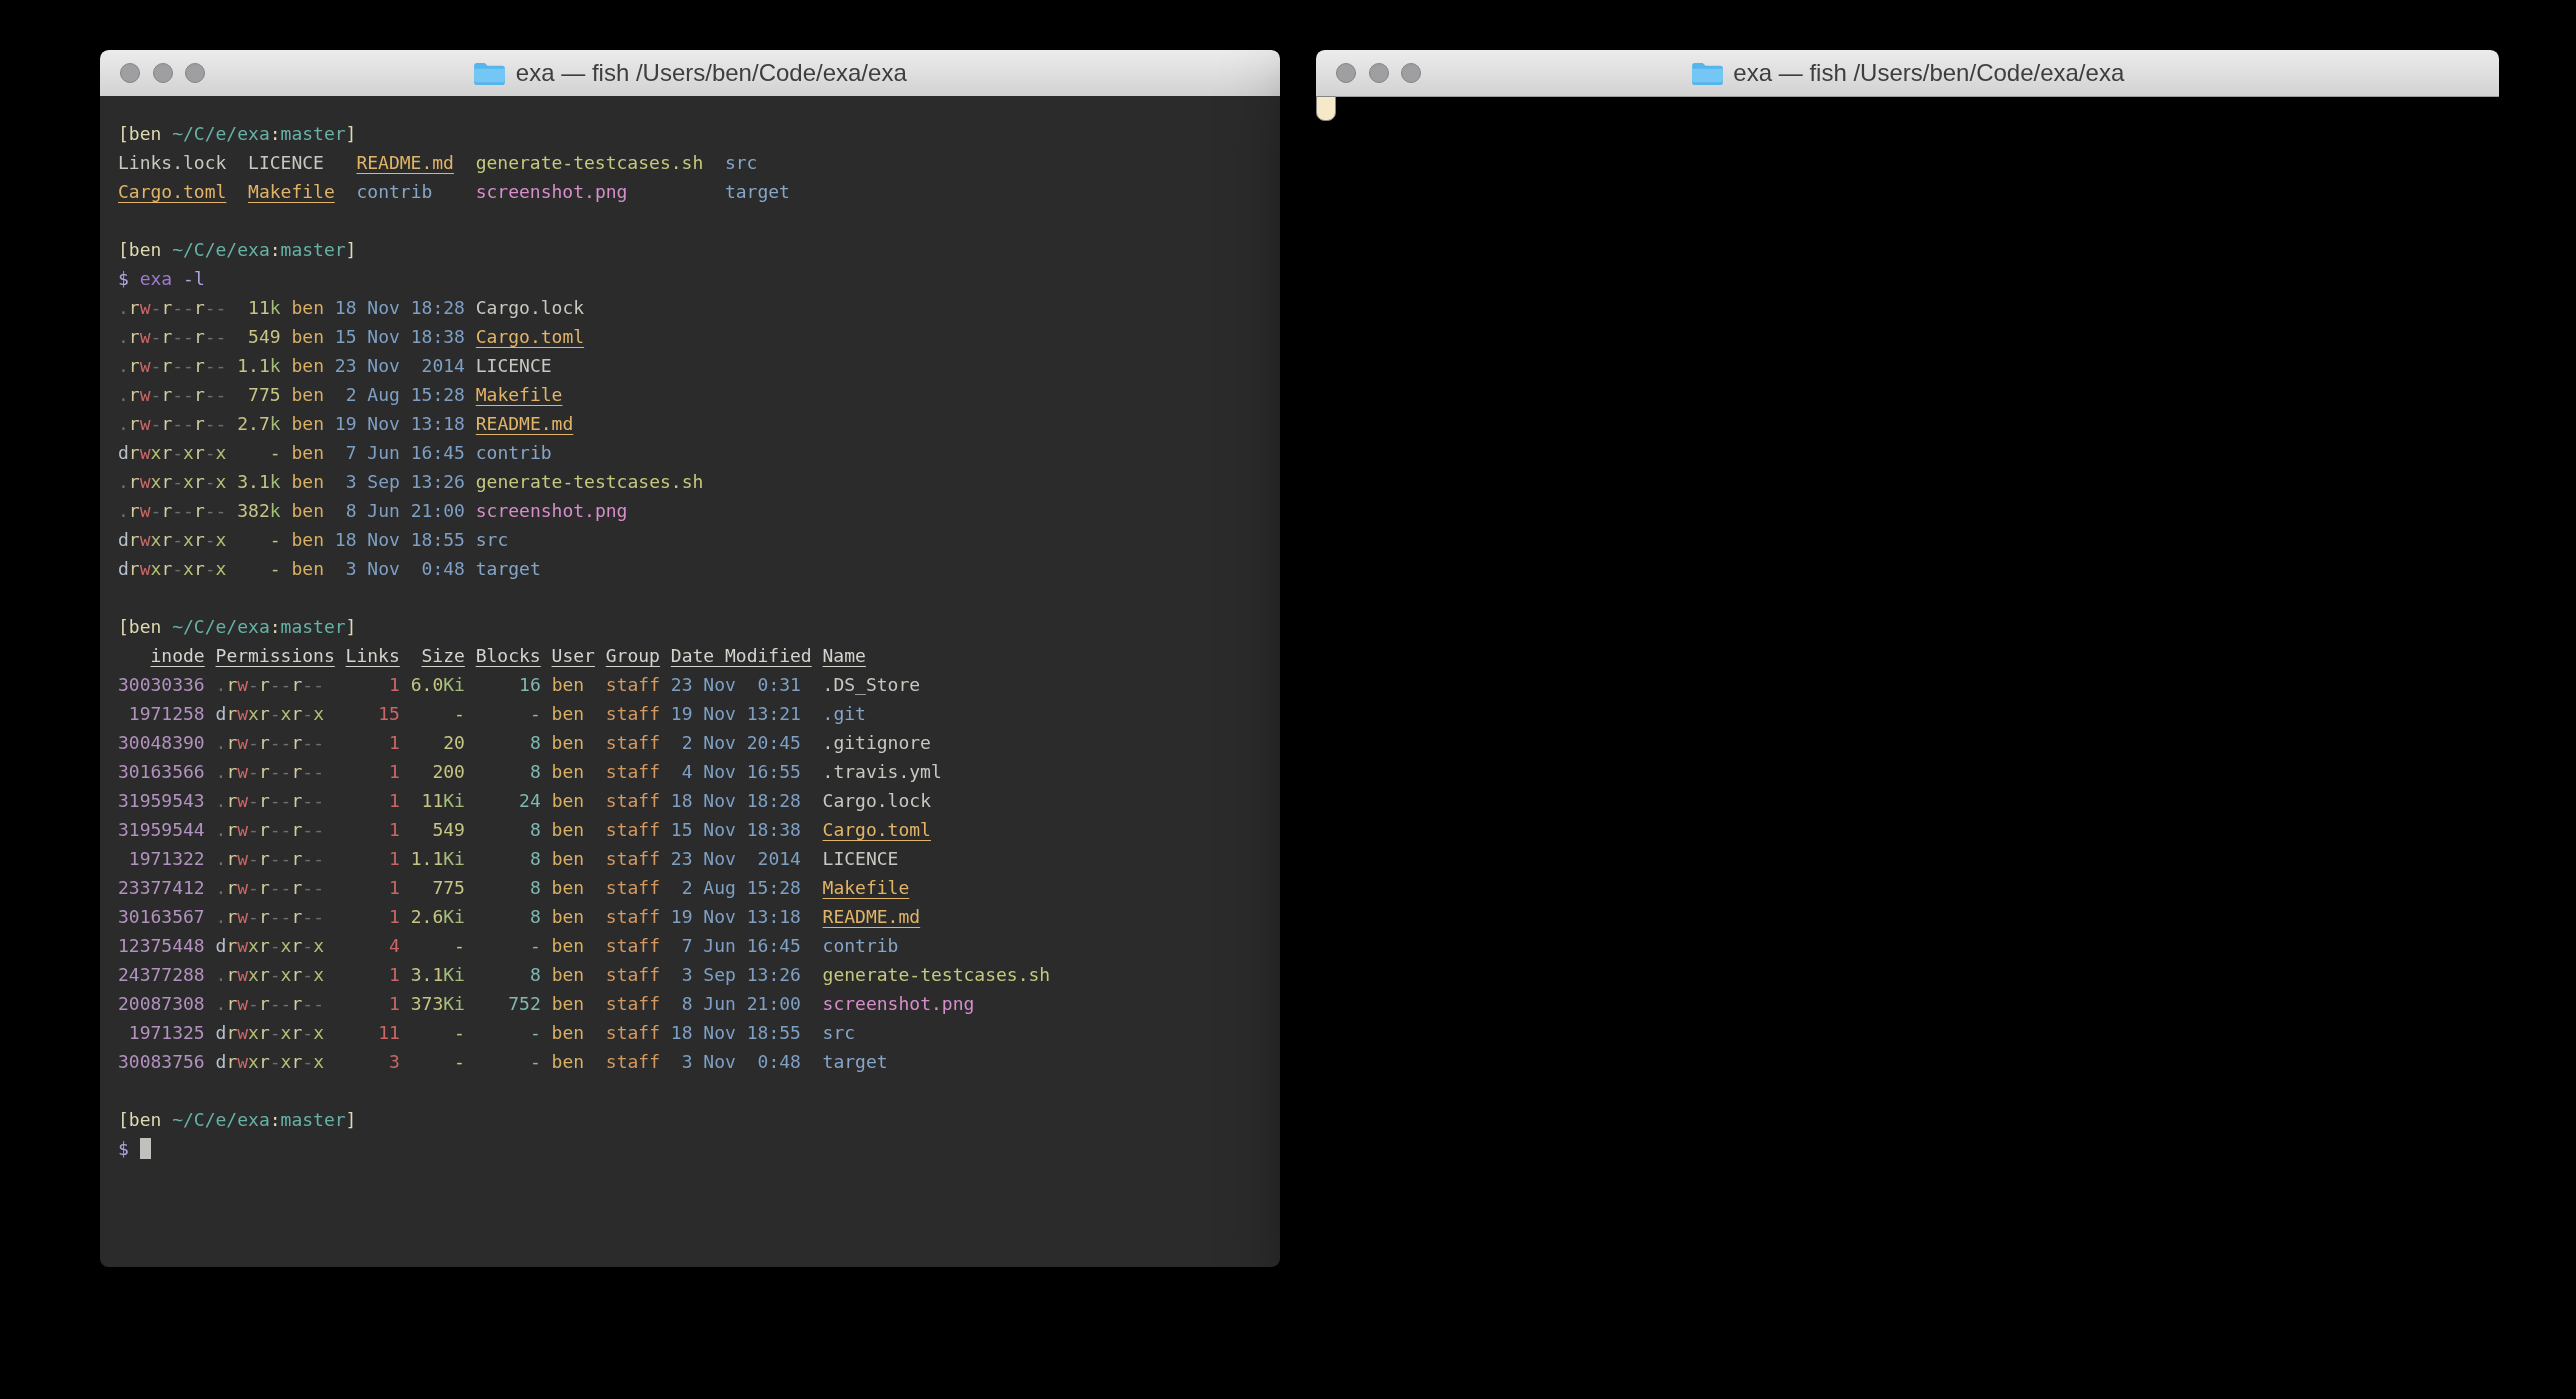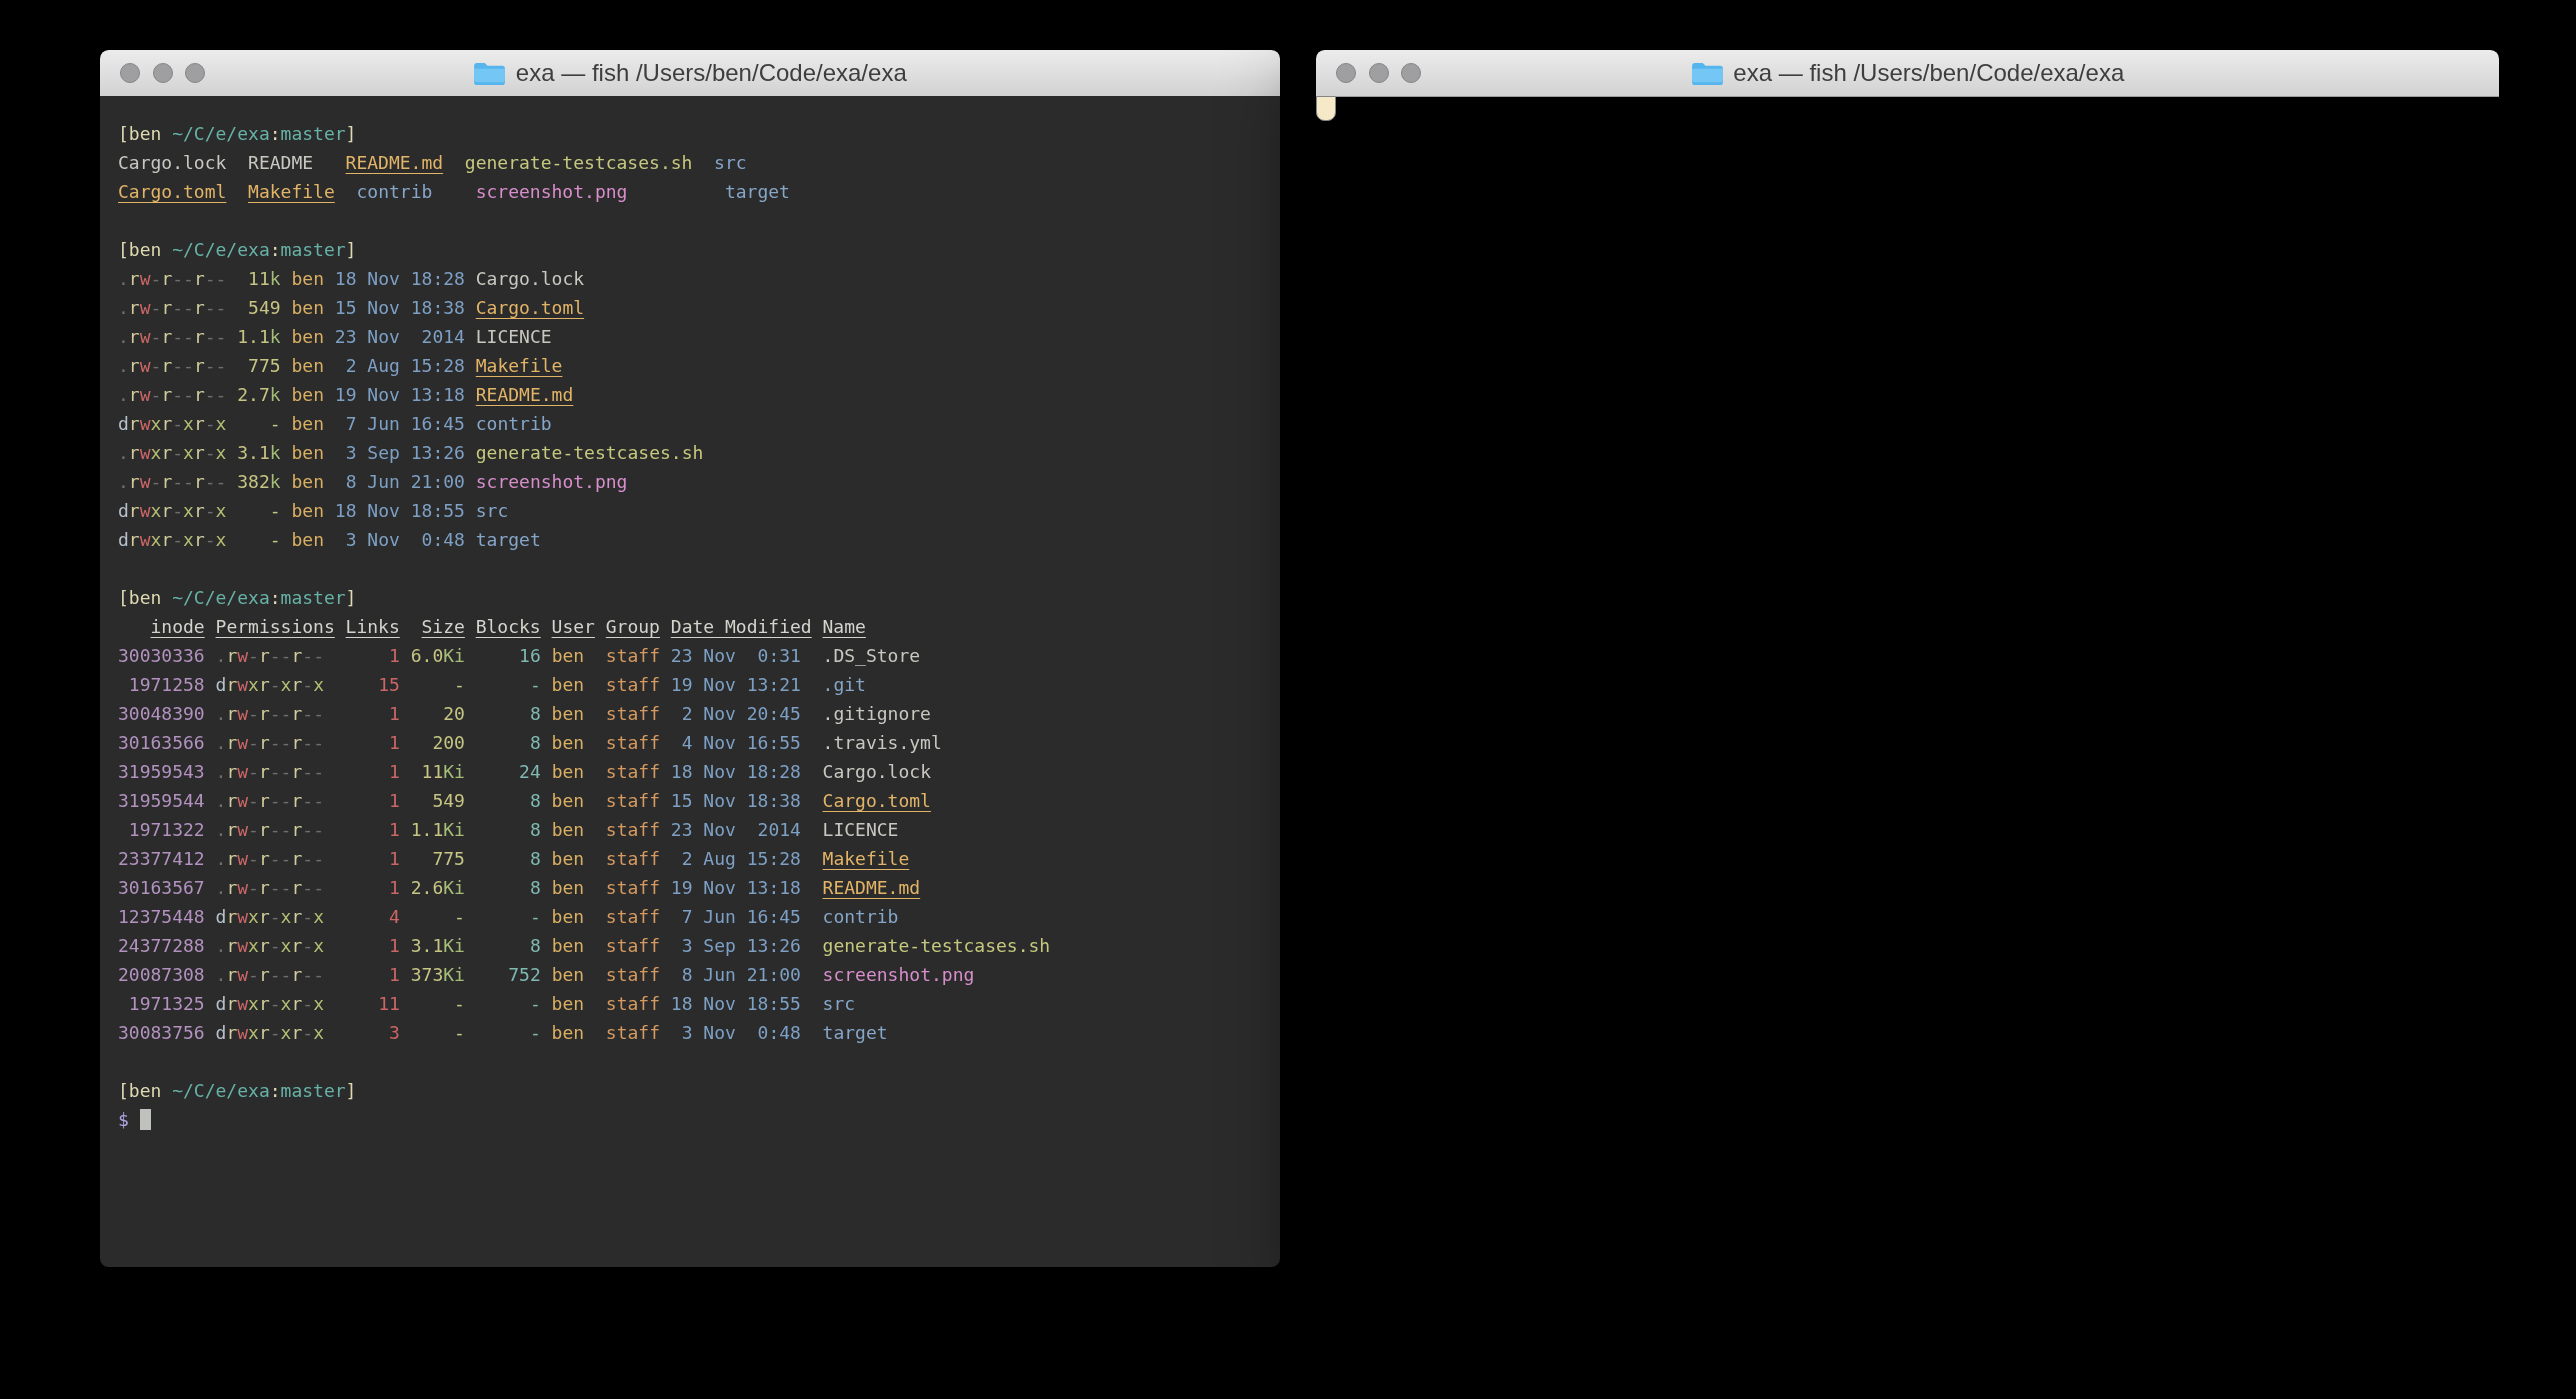--- a/index.html
+++ b/index.html
@@ -43,24 +43,25 @@
         <svg width="33" height="26" viewBox="0 0 34 27">
           <path d="M1 6 q0-3 3-3 h8 l3 3 h15 q3 0 3 3 v14 q0 3-3 3 H4 q-3 0-3-3 Z" fill="#57b5ee"></path>
           <path d="M1 9 h32 v11 q0 3-3 3 H4 q-3 0-3-3 Z" fill="#74c7f4"></path>
         </svg>
       </span>
       <span>exa — fish  /Users/ben/Code/exa/exa</span>
     </div>
   </div>
   <div class="term dark">
       <div class="line"><span style="color: rgb(222, 217, 176);">[ben </span><span style="color: rgb(102, 178, 166);">~/C/e/exa</span><span style="color: rgb(222, 217, 176);">:</span><span style="color: rgb(102, 178, 166);">master</span><span style="color: rgb(222, 217, 176);">]</span></div>
-      <div class="line"><span style="color: rgb(201, 200, 192);">Cargo.lock  README   </span><span class="u" style="color: rgb(226, 180, 103);">README.md</span><span style="color: rgb(201, 200, 192);">  </span><span style="color: rgb(197, 201, 126);">generate-testcases.sh</span><span style="color: rgb(201, 200, 192);">  </span><span style="color: rgb(134, 166, 200);">src</span></div>
+      <div class="line"><span style="color: rgb(201, 200, 192);">Links.lock  LICENCE   </span><span class="u" style="color: rgb(226, 180, 103);">README.md</span><span style="color: rgb(201, 200, 192);">  </span><span style="color: rgb(197, 201, 126);">generate-testcases.sh</span><span style="color: rgb(201, 200, 192);">  </span><span style="color: rgb(134, 166, 200);">src</span></div>
       <div class="line"><span class="u" style="color: rgb(226, 180, 103);">Cargo.toml</span><span style="color: rgb(201, 200, 192);">  </span><span class="u" style="color: rgb(226, 180, 103);">Makefile</span><span style="color: rgb(201, 200, 192);">  </span><span style="color: rgb(134, 166, 200);">contrib</span><span style="color: rgb(201, 200, 192);">    </span><span style="color: rgb(215, 142, 203);">screenshot.png</span><span style="color: rgb(201, 200, 192);">         </span><span style="color: rgb(134, 166, 200);">target</span></div>
       <div class="line"></div>
       <div class="line"><span style="color: rgb(222, 217, 176);">[ben </span><span style="color: rgb(102, 178, 166);">~/C/e/exa</span><span style="color: rgb(222, 217, 176);">:</span><span style="color: rgb(102, 178, 166);">master</span><span style="color: rgb(222, 217, 176);">]</span></div>
+      <div class="line"><span style="color: rgb(177, 164, 227);">$ </span><span style="color: rgb(157, 122, 208);">exa</span><span style="color: rgb(177, 164, 227);"> -l</span></div>
       <div class="line"><span style="color: rgb(110, 110, 110);">.</span><span style="color: rgb(209, 204, 156);">r</span><span style="color: rgb(204, 102, 102);">w</span><span style="color: rgb(110, 110, 110);">-</span><span style="color: rgb(209, 204, 156);">r</span><span style="color: rgb(110, 110, 110);">-</span><span style="color: rgb(110, 110, 110);">-</span><span style="color: rgb(209, 204, 156);">r</span><span style="color: rgb(110, 110, 110);">-</span><span style="color: rgb(110, 110, 110);">-</span><span style="color: rgb(201, 200, 192);"> </span><span style="color: rgb(199, 197, 131);"> 11</span><span style="color: rgb(166, 189, 119);">k</span><span style="color: rgb(201, 200, 192);"> </span><span style="color: rgb(217, 175, 98);">ben</span><span style="color: rgb(201, 200, 192);"> </span><span style="color: rgb(125, 160, 196);">18 Nov 18:28</span><span style="color: rgb(201, 200, 192);"> </span><span style="color: rgb(201, 200, 192);">Cargo.lock</span></div>
       <div class="line"><span style="color: rgb(110, 110, 110);">.</span><span style="color: rgb(209, 204, 156);">r</span><span style="color: rgb(204, 102, 102);">w</span><span style="color: rgb(110, 110, 110);">-</span><span style="color: rgb(209, 204, 156);">r</span><span style="color: rgb(110, 110, 110);">-</span><span style="color: rgb(110, 110, 110);">-</span><span style="color: rgb(209, 204, 156);">r</span><span style="color: rgb(110, 110, 110);">-</span><span style="color: rgb(110, 110, 110);">-</span><span style="color: rgb(201, 200, 192);"> </span><span style="color: rgb(199, 197, 131);"> 549</span><span style="color: rgb(201, 200, 192);"> </span><span style="color: rgb(217, 175, 98);">ben</span><span style="color: rgb(201, 200, 192);"> </span><span style="color: rgb(125, 160, 196);">15 Nov 18:38</span><span style="color: rgb(201, 200, 192);"> </span><span class="u" style="color: rgb(226, 180, 103);">Cargo.toml</span></div>
       <div class="line"><span style="color: rgb(110, 110, 110);">.</span><span style="color: rgb(209, 204, 156);">r</span><span style="color: rgb(204, 102, 102);">w</span><span style="color: rgb(110, 110, 110);">-</span><span style="color: rgb(209, 204, 156);">r</span><span style="color: rgb(110, 110, 110);">-</span><span style="color: rgb(110, 110, 110);">-</span><span style="color: rgb(209, 204, 156);">r</span><span style="color: rgb(110, 110, 110);">-</span><span style="color: rgb(110, 110, 110);">-</span><span style="color: rgb(201, 200, 192);"> </span><span style="color: rgb(199, 197, 131);">1.1</span><span style="color: rgb(166, 189, 119);">k</span><span style="color: rgb(201, 200, 192);"> </span><span style="color: rgb(217, 175, 98);">ben</span><span style="color: rgb(201, 200, 192);"> </span><span style="color: rgb(125, 160, 196);">23 Nov  2014</span><span style="color: rgb(201, 200, 192);"> </span><span style="color: rgb(201, 200, 192);">LICENCE</span></div>
       <div class="line"><span style="color: rgb(110, 110, 110);">.</span><span style="color: rgb(209, 204, 156);">r</span><span style="color: rgb(204, 102, 102);">w</span><span style="color: rgb(110, 110, 110);">-</span><span style="color: rgb(209, 204, 156);">r</span><span style="color: rgb(110, 110, 110);">-</span><span style="color: rgb(110, 110, 110);">-</span><span style="color: rgb(209, 204, 156);">r</span><span style="color: rgb(110, 110, 110);">-</span><span style="color: rgb(110, 110, 110);">-</span><span style="color: rgb(201, 200, 192);"> </span><span style="color: rgb(199, 197, 131);"> 775</span><span style="color: rgb(201, 200, 192);"> </span><span style="color: rgb(217, 175, 98);">ben</span><span style="color: rgb(201, 200, 192);"> </span><span style="color: rgb(125, 160, 196);"> 2 Aug 15:28</span><span style="color: rgb(201, 200, 192);"> </span><span class="u" style="color: rgb(226, 180, 103);">Makefile</span></div>
       <div class="line"><span style="color: rgb(110, 110, 110);">.</span><span style="color: rgb(209, 204, 156);">r</span><span style="color: rgb(204, 102, 102);">w</span><span style="color: rgb(110, 110, 110);">-</span><span style="color: rgb(209, 204, 156);">r</span><span style="color: rgb(110, 110, 110);">-</span><span style="color: rgb(110, 110, 110);">-</span><span style="color: rgb(209, 204, 156);">r</span><span style="color: rgb(110, 110, 110);">-</span><span style="color: rgb(110, 110, 110);">-</span><span style="color: rgb(201, 200, 192);"> </span><span style="color: rgb(199, 197, 131);">2.7</span><span style="color: rgb(166, 189, 119);">k</span><span style="color: rgb(201, 200, 192);"> </span><span style="color: rgb(217, 175, 98);">ben</span><span style="color: rgb(201, 200, 192);"> </span><span style="color: rgb(125, 160, 196);">19 Nov 13:18</span><span style="color: rgb(201, 200, 192);"> </span><span class="u" style="color: rgb(226, 180, 103);">README.md</span></div>
       <div class="line"><span style="color: rgb(182, 192, 202);">d</span><span style="color: rgb(209, 204, 156);">r</span><span style="color: rgb(204, 102, 102);">w</span><span style="color: rgb(180, 189, 114);">x</span><span style="color: rgb(209, 204, 156);">r</span><span style="color: rgb(110, 110, 110);">-</span><span style="color: rgb(180, 189, 114);">x</span><span style="color: rgb(209, 204, 156);">r</span><span style="color: rgb(110, 110, 110);">-</span><span style="color: rgb(180, 189, 114);">x</span><span style="color: rgb(201, 200, 192);"> </span><span style="color: rgb(199, 197, 131);">   -</span><span style="color: rgb(201, 200, 192);"> </span><span style="color: rgb(217, 175, 98);">ben</span><span style="color: rgb(201, 200, 192);"> </span><span style="color: rgb(125, 160, 196);"> 7 Jun 16:45</span><span style="color: rgb(201, 200, 192);"> </span><span style="color: rgb(134, 166, 200);">contrib</span></div>
       <div class="line"><span style="color: rgb(110, 110, 110);">.</span><span style="color: rgb(209, 204, 156);">r</span><span style="color: rgb(204, 102, 102);">w</span><span style="color: rgb(180, 189, 114);">x</span><span style="color: rgb(209, 204, 156);">r</span><span style="color: rgb(110, 110, 110);">-</span><span style="color: rgb(180, 189, 114);">x</span><span style="color: rgb(209, 204, 156);">r</span><span style="color: rgb(110, 110, 110);">-</span><span style="color: rgb(180, 189, 114);">x</span><span style="color: rgb(201, 200, 192);"> </span><span style="color: rgb(199, 197, 131);">3.1</span><span style="color: rgb(166, 189, 119);">k</span><span style="color: rgb(201, 200, 192);"> </span><span style="color: rgb(217, 175, 98);">ben</span><span style="color: rgb(201, 200, 192);"> </span><span style="color: rgb(125, 160, 196);"> 3 Sep 13:26</span><span style="color: rgb(201, 200, 192);"> </span><span style="color: rgb(197, 201, 126);">generate-testcases.sh</span></div>
       <div class="line"><span style="color: rgb(110, 110, 110);">.</span><span style="color: rgb(209, 204, 156);">r</span><span style="color: rgb(204, 102, 102);">w</span><span style="color: rgb(110, 110, 110);">-</span><span style="color: rgb(209, 204, 156);">r</span><span style="color: rgb(110, 110, 110);">-</span><span style="color: rgb(110, 110, 110);">-</span><span style="color: rgb(209, 204, 156);">r</span><span style="color: rgb(110, 110, 110);">-</span><span style="color: rgb(110, 110, 110);">-</span><span style="color: rgb(201, 200, 192);"> </span><span style="color: rgb(199, 197, 131);">382</span><span style="color: rgb(166, 189, 119);">k</span><span style="color: rgb(201, 200, 192);"> </span><span style="color: rgb(217, 175, 98);">ben</span><span style="color: rgb(201, 200, 192);"> </span><span style="color: rgb(125, 160, 196);"> 8 Jun 21:00</span><span style="color: rgb(201, 200, 192);"> </span><span style="color: rgb(215, 142, 203);">screenshot.png</span></div>
       <div class="line"><span style="color: rgb(182, 192, 202);">d</span><span style="color: rgb(209, 204, 156);">r</span><span style="color: rgb(204, 102, 102);">w</span><span style="color: rgb(180, 189, 114);">x</span><span style="color: rgb(209, 204, 156);">r</span><span style="color: rgb(110, 110, 110);">-</span><span style="color: rgb(180, 189, 114);">x</span><span style="color: rgb(209, 204, 156);">r</span><span style="color: rgb(110, 110, 110);">-</span><span style="color: rgb(180, 189, 114);">x</span><span style="color: rgb(201, 200, 192);"> </span><span style="color: rgb(199, 197, 131);">   -</span><span style="color: rgb(201, 200, 192);"> </span><span style="color: rgb(217, 175, 98);">ben</span><span style="color: rgb(201, 200, 192);"> </span><span style="color: rgb(125, 160, 196);">18 Nov 18:55</span><span style="color: rgb(201, 200, 192);"> </span><span style="color: rgb(134, 166, 200);">src</span></div>
       <div class="line"><span style="color: rgb(182, 192, 202);">d</span><span style="color: rgb(209, 204, 156);">r</span><span style="color: rgb(204, 102, 102);">w</span><span style="color: rgb(180, 189, 114);">x</span><span style="color: rgb(209, 204, 156);">r</span><span style="color: rgb(110, 110, 110);">-</span><span style="color: rgb(180, 189, 114);">x</span><span style="color: rgb(209, 204, 156);">r</span><span style="color: rgb(110, 110, 110);">-</span><span style="color: rgb(180, 189, 114);">x</span><span style="color: rgb(201, 200, 192);"> </span><span style="color: rgb(199, 197, 131);">   -</span><span style="color: rgb(201, 200, 192);"> </span><span style="color: rgb(217, 175, 98);">ben</span><span style="color: rgb(201, 200, 192);"> </span><span style="color: rgb(125, 160, 196);"> 3 Nov  0:48</span><span style="color: rgb(201, 200, 192);"> </span><span style="color: rgb(134, 166, 200);">target</span></div>

